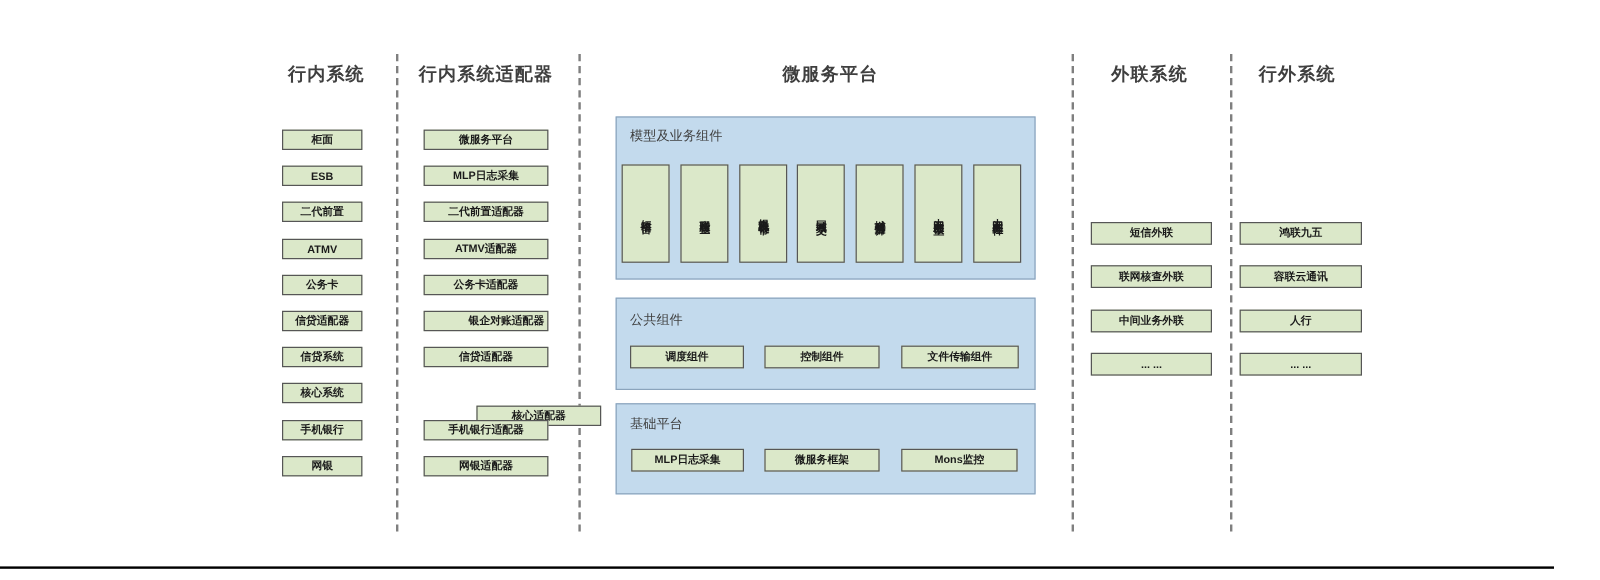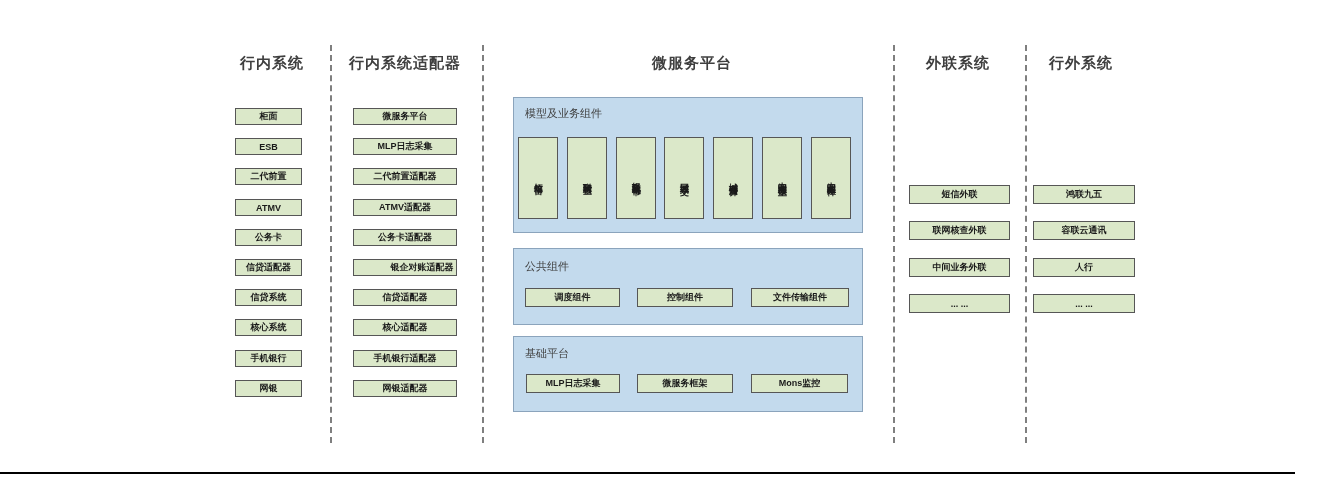--- a/index.html
+++ b/index.html
@@ -71,21 +71,21 @@
   <div class="gbox c1" style="top:350px;">手机银行</div>
   <div class="gbox c1" style="top:380px;">网银</div>
 
   <div class="gbox c2" style="top:108px;">微服务平台</div>
   <div class="gbox c2" style="top:138px;">MLP日志采集</div>
   <div class="gbox c2" style="top:168px;">二代前置适配器</div>
   <div class="gbox c2" style="top:199px;">ATMV适配器</div>
   <div class="gbox c2" style="top:229px;">公务卡适配器</div>
   <div class="gbox c2" style="top:259px;padding-left:34px;">银企对账适配器</div>
   <div class="gbox c2" style="top:289px;">信贷适配器</div>
-  <div class="gbox c2" style="top:319px;">核心适配器</div>
+  <div class="gbox c2" style="top:338px;margin-left:44px;">核心适配器</div>
   <div class="gbox c2" style="top:350px;">手机银行适配器</div>
   <div class="gbox c2" style="top:380px;">网银适配器</div>
 
   <div class="bluebox" style="top:97px;height:136px;"></div>
   <div class="bluelabel" style="top:106px;">模型及业务组件</div>
   <div class="vbox" style="left:518px;">短信平台</div>
   <div class="vbox" style="left:567px;">联网核查</div>
   <div class="vbox" style="left:616px;">银联及银行卡</div>
   <div class="vbox" style="left:664px;">同城票交</div>
   <div class="vbox" style="left:713px;">城商行清算</div>

